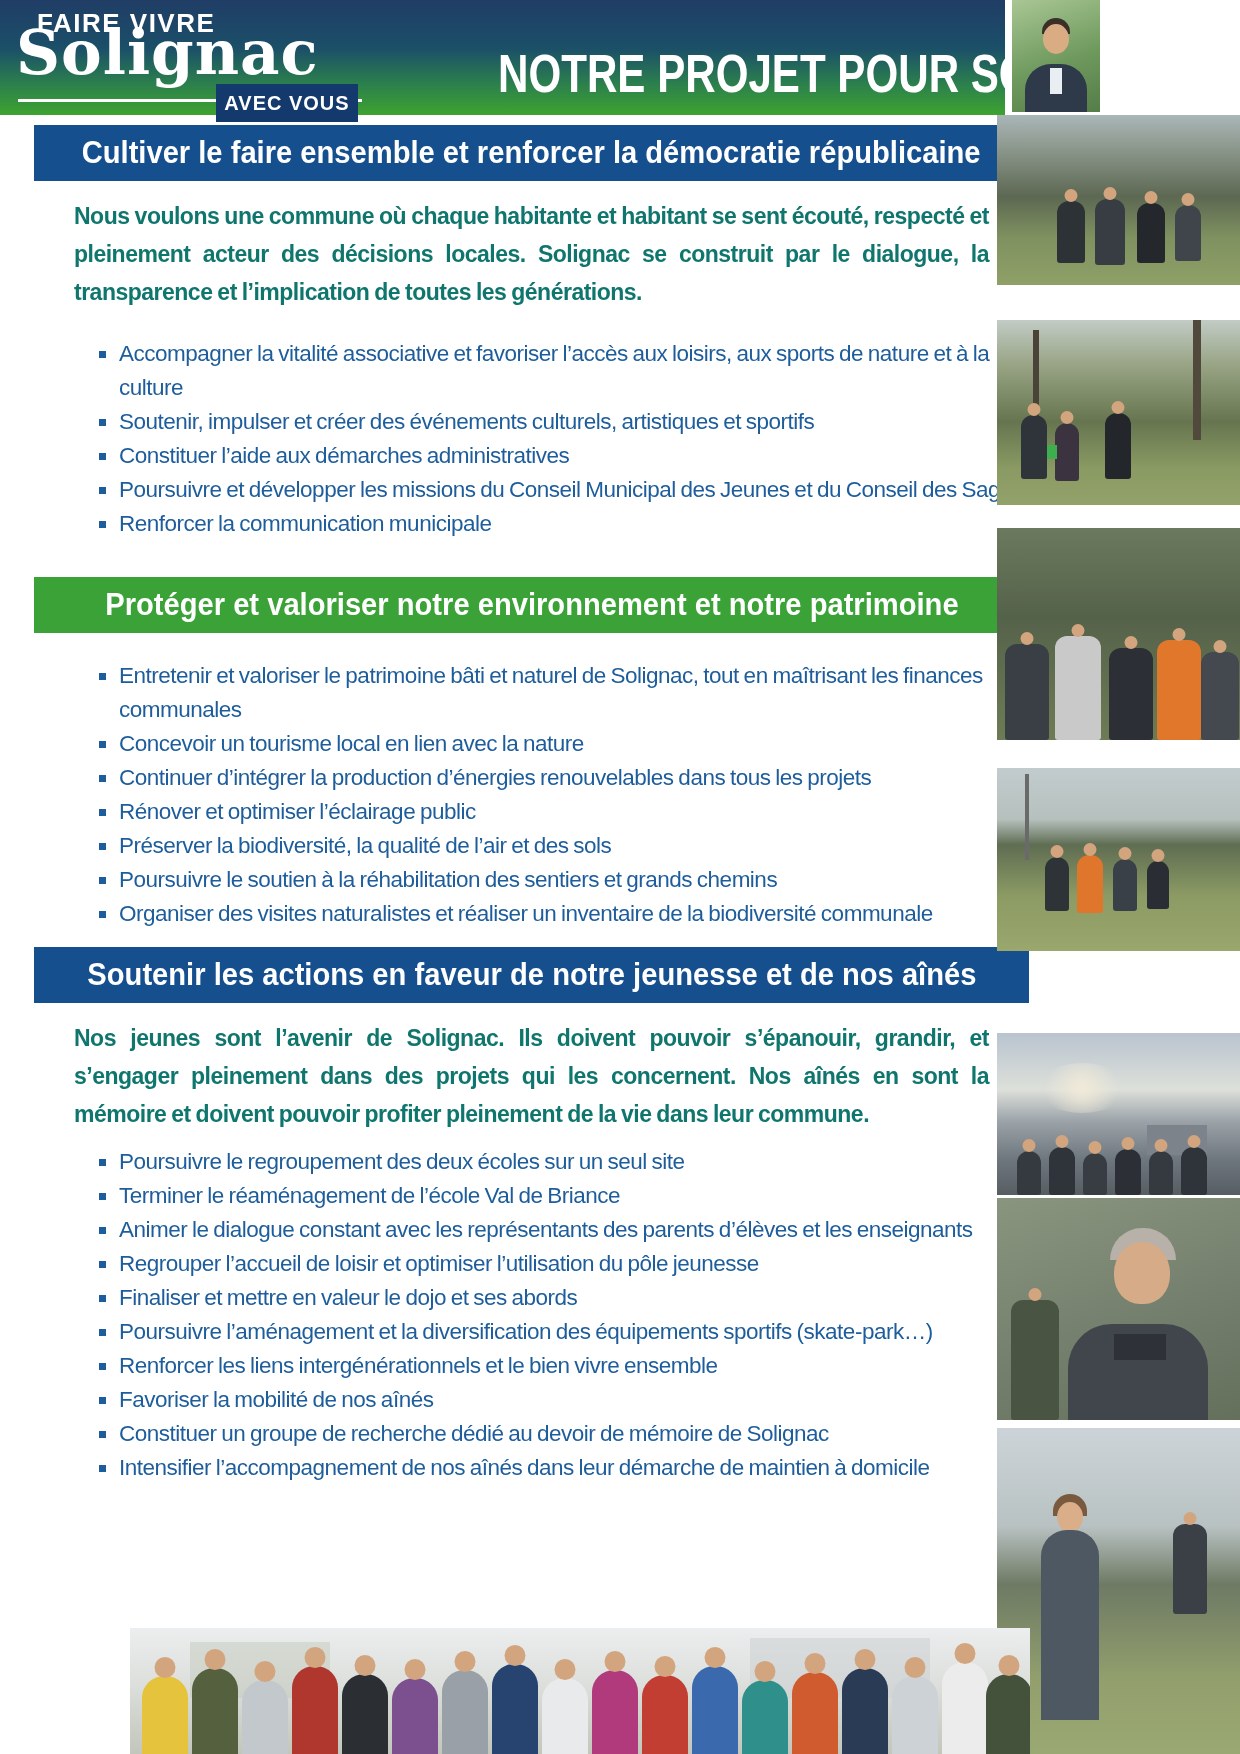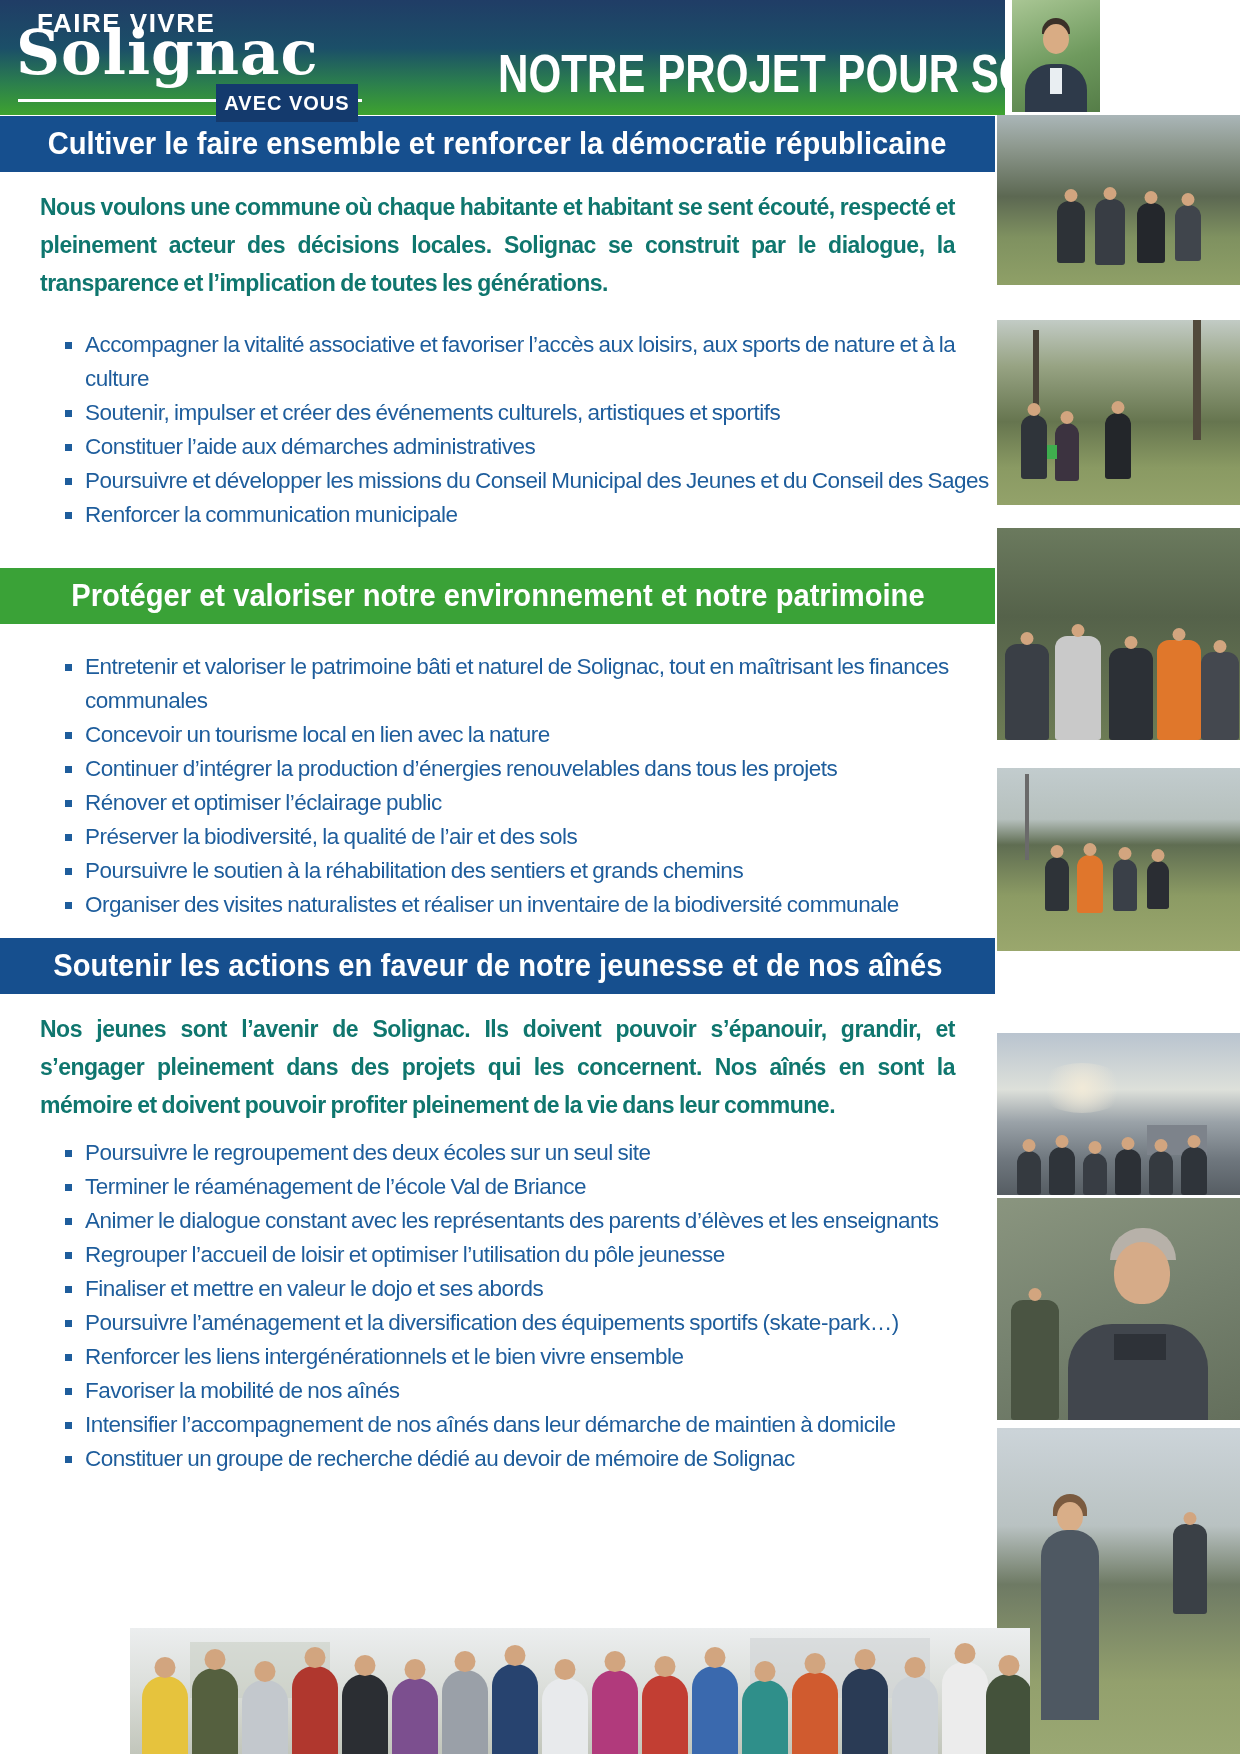--- a/index.html
+++ b/index.html
@@ -15,21 +15,21 @@
               font-family:"DejaVu Serif",serif;letter-spacing:1px;line-height:1;}
   .brand-underline{position:absolute;left:18px;top:99px;width:344px;height:3px;background:#fff;}
   .brand-bottom{position:absolute;left:216px;top:84px;width:142px;height:38px;background:#143a6d;
                 color:#fff;font-size:20px;font-weight:bold;letter-spacing:1px;display:flex;
                 align-items:center;justify-content:center;z-index:3;}
   .header-title{position:absolute;left:400px;top:46px;width:600px;text-align:center;
                 color:#fff;font-size:54px;font-weight:800;white-space:nowrap;line-height:1;}
   .header-title>span{display:inline-block;transform:scaleX(0.78);transform-origin:center;}
 
   
-  .content{position:absolute;left:0;top:116px;width:995px;}
+  .content{position:absolute;left:0;top:125px;width:995px;padding-left:34px;}
   .banner{height:56px;display:flex;align-items:center;justify-content:center;
           color:#fff;font-size:31px;font-weight:bold;}
   .banner>span{display:inline-block;transform:scaleX(0.94);white-space:nowrap;}
   .banner.blue{background:#164f8e;}
   .banner.green{background:#3aa237;}
   .intro{margin:16px 40px 0 40px;color:#0f766e;font-size:23px;font-weight:bold;
          line-height:38px;text-align:justify;letter-spacing:-0.5px;word-spacing:-1px;}
   .bullets{margin:26px 0 0 62px;padding:0;list-style:none;width:935px;}
   .bullets li{position:relative;padding-left:23px;color:#1e5d9c;font-size:22.5px;
               line-height:34px;letter-spacing:-0.5px;word-spacing:-1px;}
@@ -99,22 +99,22 @@
       <p class="intro">Nos jeunes sont l’avenir de Solignac. Ils doivent pouvoir s’épanouir, grandir, et s’engager pleinement dans des projets qui les concernent. Nos aînés en sont la mémoire et doivent pouvoir profiter pleinement de la vie dans leur commune.</p>
       <ul class="bullets">
         <li>Poursuivre le regroupement des deux écoles sur un seul site</li>
         <li>Terminer le réaménagement de l’école Val de Briance</li>
         <li>Animer le dialogue constant avec les représentants des parents d’élèves et les enseignants</li>
         <li>Regrouper l’accueil de loisir et optimiser l’utilisation du pôle jeunesse</li>
         <li>Finaliser et mettre en valeur le dojo et ses abords</li>
         <li>Poursuivre l’aménagement et la diversification des équipements sportifs (skate-park…)</li>
         <li>Renforcer les liens intergénérationnels et le bien vivre ensemble</li>
         <li>Favoriser la mobilité de nos aînés</li>
+        <li>Constituer un groupe de recherche dédié au devoir de mémoire de Solignac</li>
         <li>Intensifier l’accompagnement de nos aînés dans leur démarche de maintien à domicile</li>
-        <li>Constituer un groupe de recherche dédié au devoir de mémoire de Solignac</li>
       </ul>
     </section>
   </div>
 
   <div class="photo" style="left:1012px;top:0;width:88px;height:112px;background:linear-gradient(160deg,#a9c694 0%,#6f9a5e 55%,#557d48 100%);">
     <div aria-hidden="true" style="position:absolute;left:30px;top:18px;width:28px;height:16px;border-radius:14px 14px 0 0;background:#3a3028;"></div>
     <div aria-hidden="true" style="position:absolute;left:31px;top:24px;width:26px;height:30px;border-radius:50%;background:#d9ac84;"></div>
     <div aria-hidden="true" style="position:absolute;left:13px;bottom:0;width:62px;height:48px;border-radius:26px 26px 0 0;background:#2e3a4a;"></div>
     <div aria-hidden="true" style="position:absolute;left:38px;bottom:18px;width:12px;height:26px;background:#e9eef2;"></div>
   </div>

